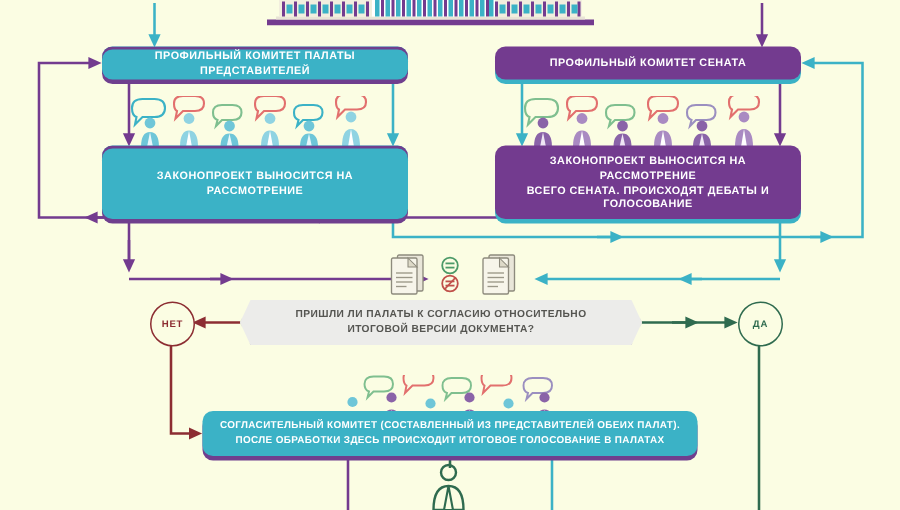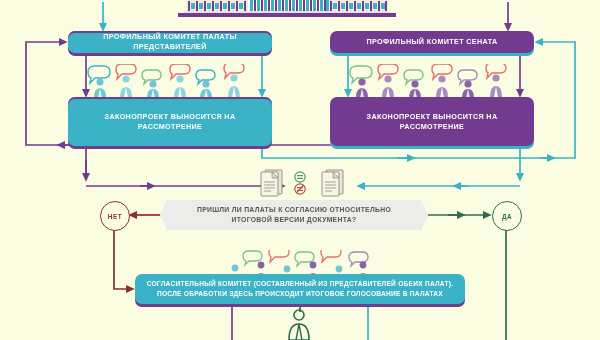--- a/index.html
+++ b/index.html
@@ -407,20 +407,21 @@
 
   <div class="box box-teal box-floor" id="box-house-floor">
     <span class="txt">
       <span>ЗАКОНОПРОЕКТ ВЫНОСИТСЯ НА РАССМОТРЕНИЕ</span><br>
     </span>
   </div>
 
   <div class="box box-purple box-floor" id="box-senate-floor">
     <span class="txt">
       <span>ЗАКОНОПРОЕКТ ВЫНОСИТСЯ НА РАССМОТРЕНИЕ</span><br>
+      <span>ВСЕГО СЕНАТА. ПРОИСХОДЯТ ДЕБАТЫ И ГОЛОСОВАНИЕ</span>
     </span>
   </div>
 
   <div id="box-decision">
     <span class="txt">
       <span>ПРИШЛИ ЛИ ПАЛАТЫ К СОГЛАСИЮ ОТНОСИТЕЛЬНО</span><br>
       <span>ИТОГОВОЙ ВЕРСИИ ДОКУМЕНТА?</span>
     </span>
   </div>
 

